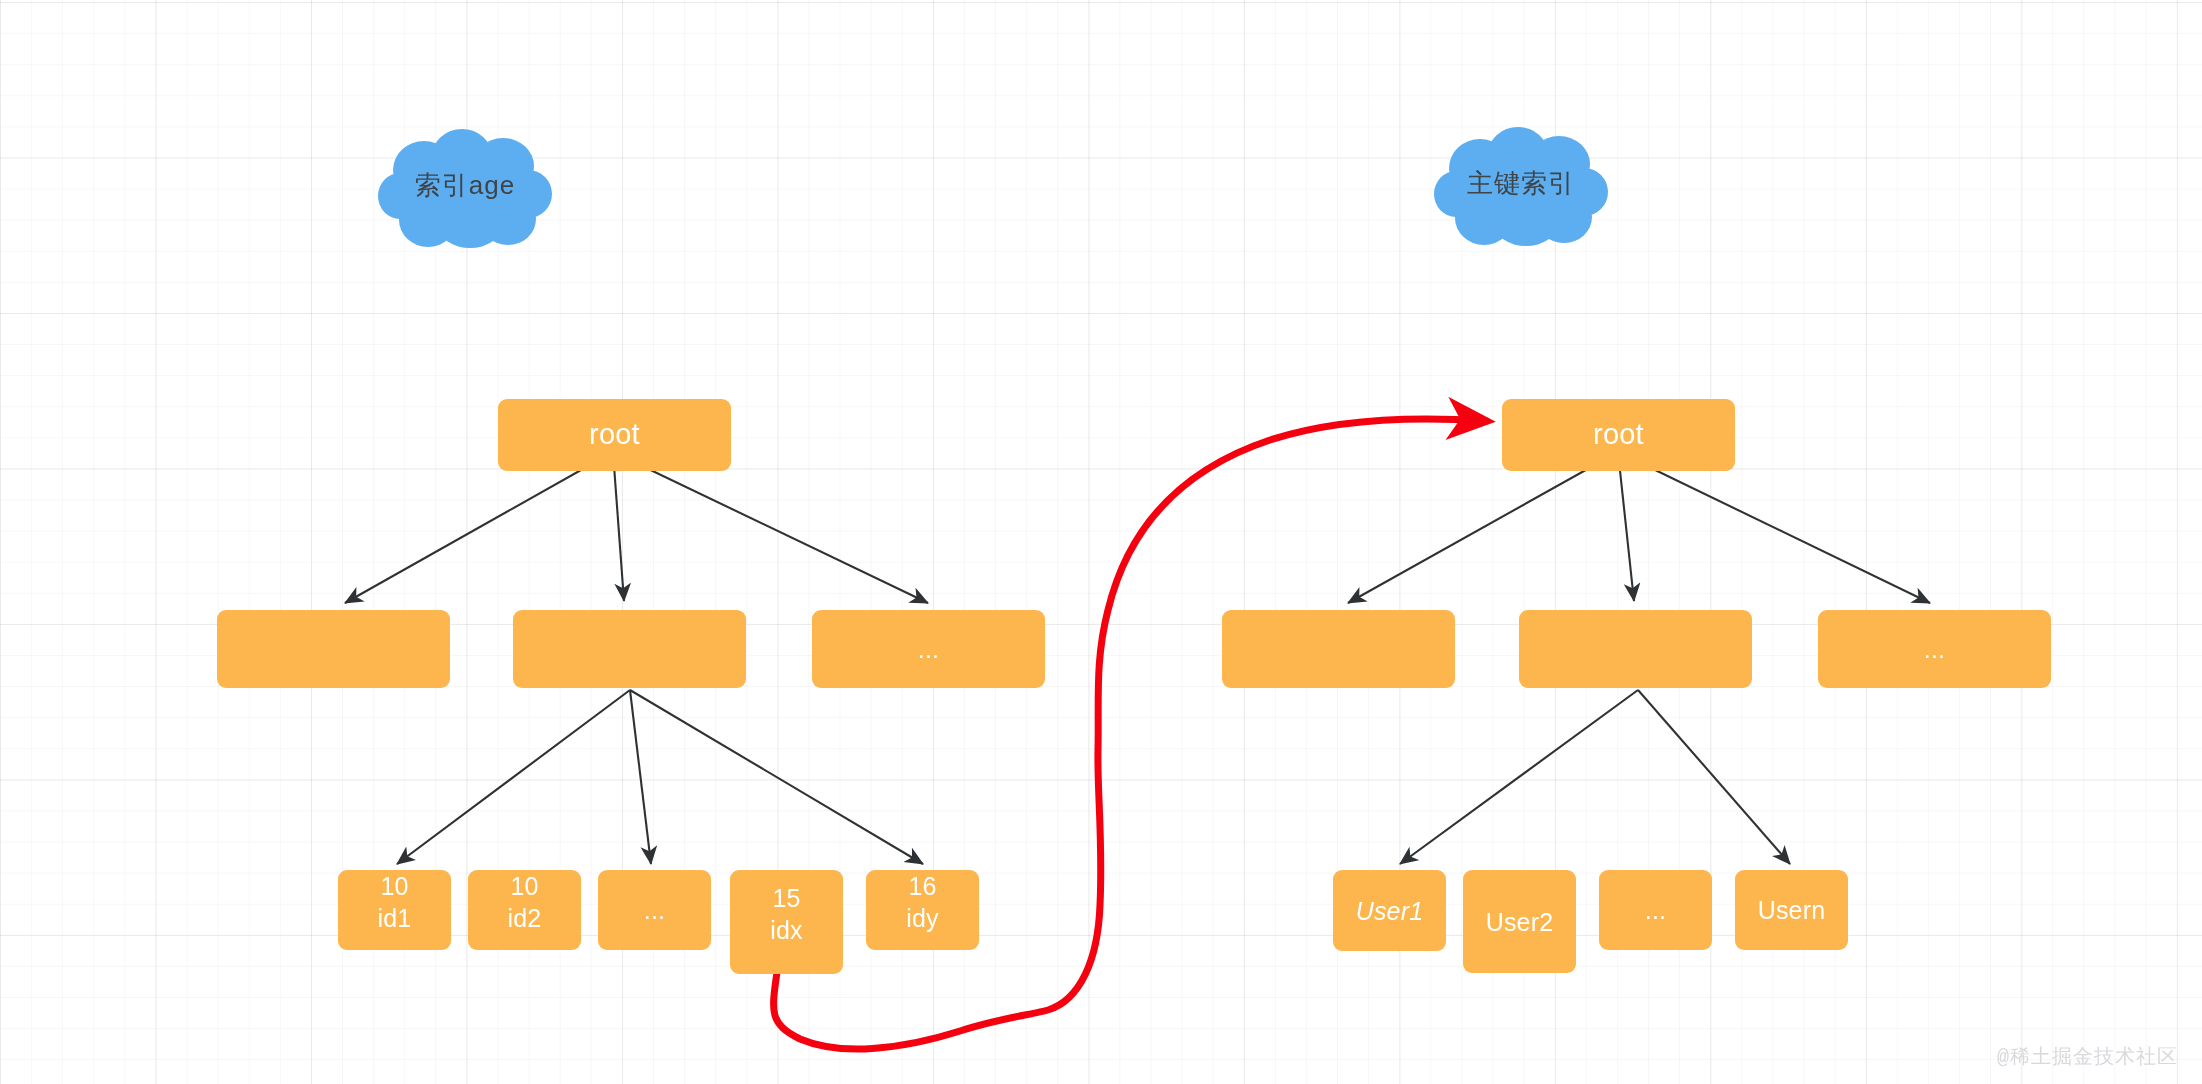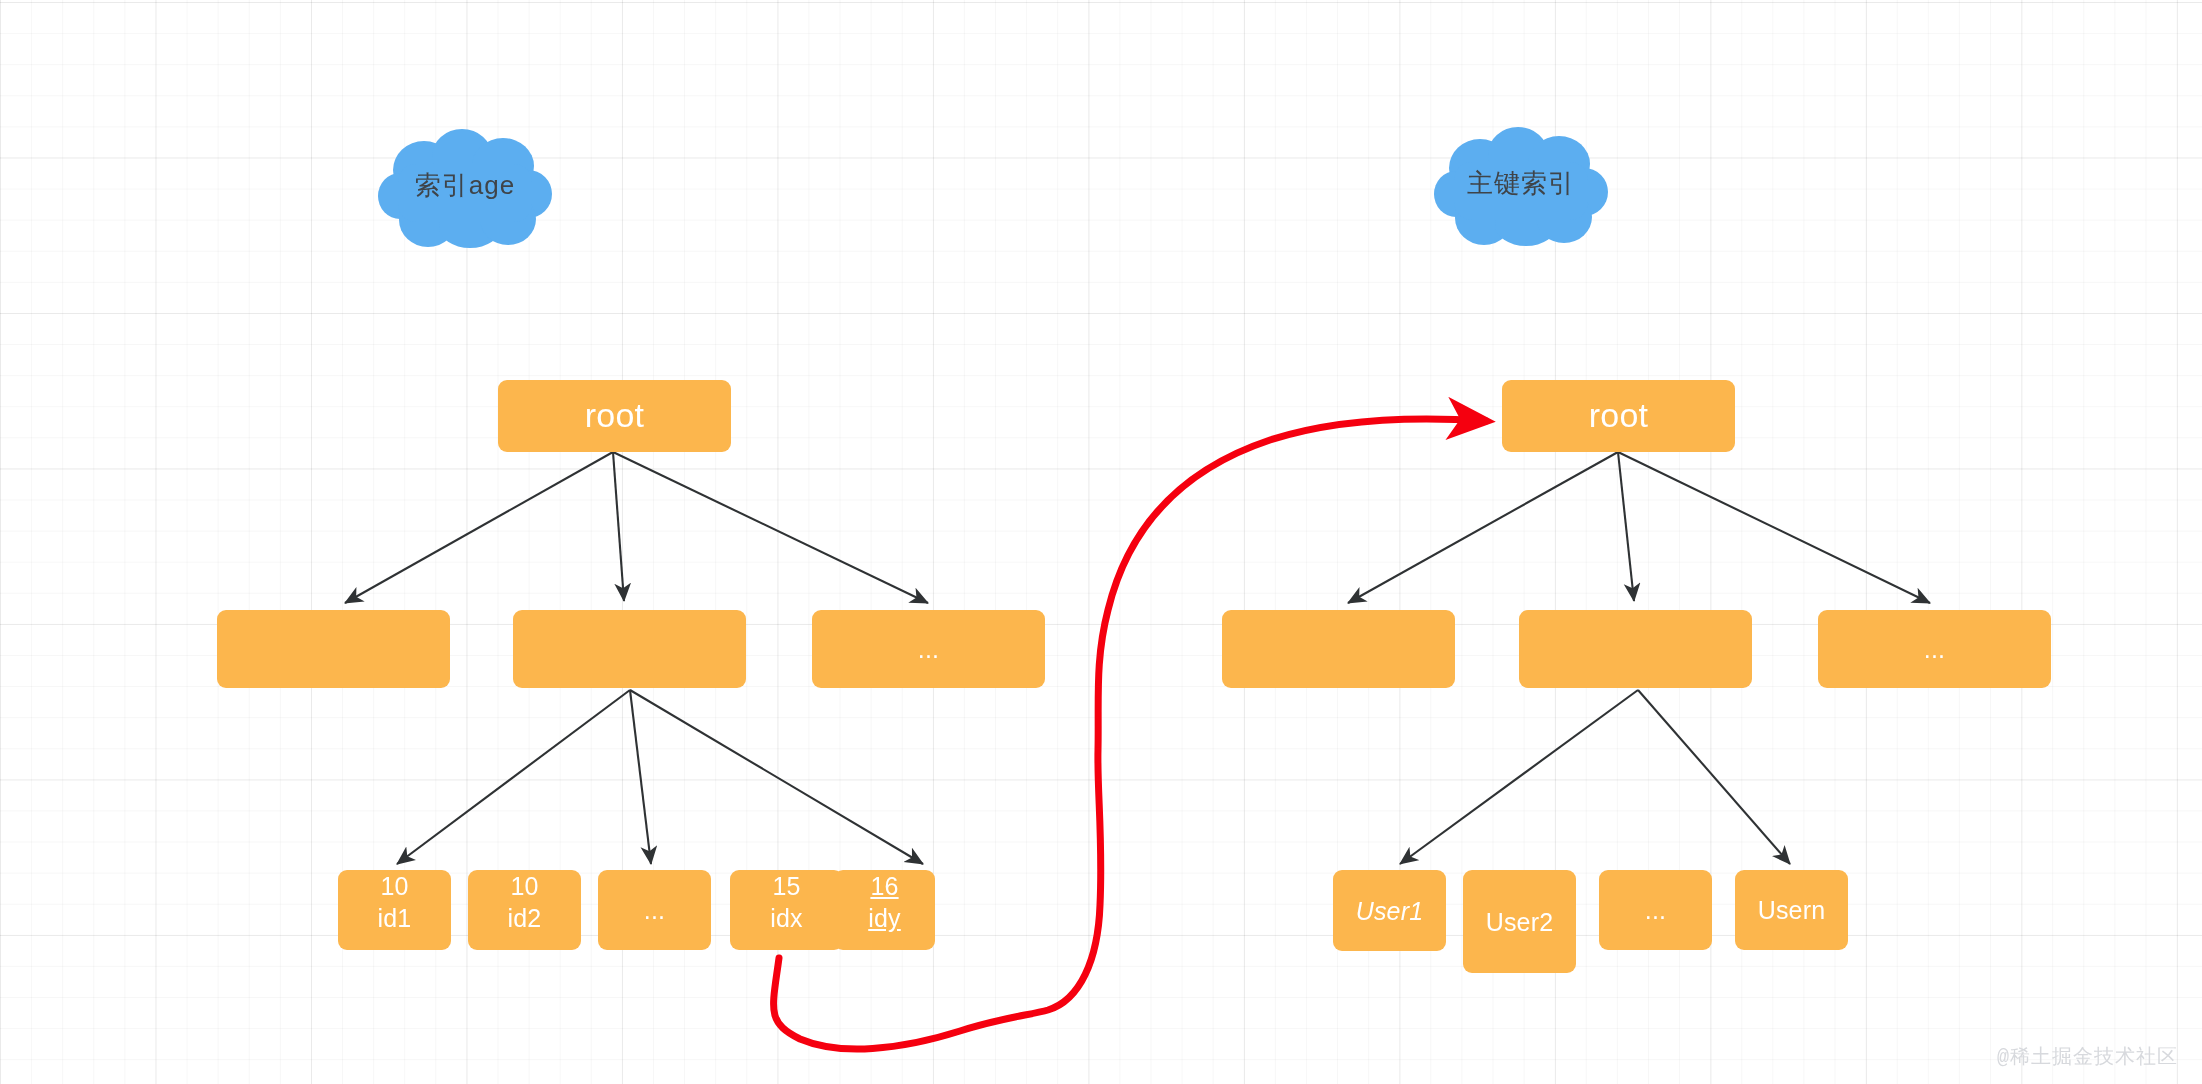--- a/index.html
+++ b/index.html
@@ -45,21 +45,21 @@
     display: flex;
     flex-direction: column;
     align-items: center;
     justify-content: center;
     line-height: 1.28;
     letter-spacing: 0.2px;
     text-align: center;
   }
   .node .l1 { display: block; }
   .node .l2 { display: block; }
-  .node.root-node { font-size: 34px; }
+  .node.root-node { font-size: 29px; margin-top: 19px; }
   .node.mid-node  { font-size: 25px; }
   .node.leaf-node { font-size: 25px; }
   .node.leaf-node.two-line { padding-bottom: 16px; }
   .ellipsis-only { font-size: 25px; }
 
   .cloud {
     position: absolute;
     display: flex;
     align-items: center;
     justify-content: center;
@@ -190,25 +190,25 @@
     <span class="l2">id1</span>
   </div>
   <div class="node leaf-node two-line" style="left:468px; top:870px; width:113px; height:80px;">
     <span class="l1">10</span>
     <span class="l2">id2</span>
   </div>
   <div class="node leaf-node empty" style="left:598px; top:870px; width:113px; height:80px;">
 
     <span class="l2">...</span>
   </div>
-  <div class="node leaf-node two-line" style="left:730px; top:870px; width:113px; height:80px;">
+  <div class="node leaf-node two-line" style="left:730px; top:870px; width:113px; height:104px;">
     <span class="l1">15</span>
     <span class="l2">idx</span>
   </div>
-  <div class="node leaf-node two-line" style="left:834px; top:870px; width:101px; height:80px;text-decoration:underline;">
+  <div class="node leaf-node two-line" style="left:866px; top:870px; width:113px; height:80px;">
     <span class="l1">16</span>
     <span class="l2">idy</span>
   </div>
 
   <div class="node root-node" style="left:1502px; top:380px; width:233px; height:72px;">
     <span class="l2">root</span>
   </div>
 
   <div class="node mid-node empty" style="left:1222px; top:610px; width:233px; height:78px;">
     <span class="l2"></span>

